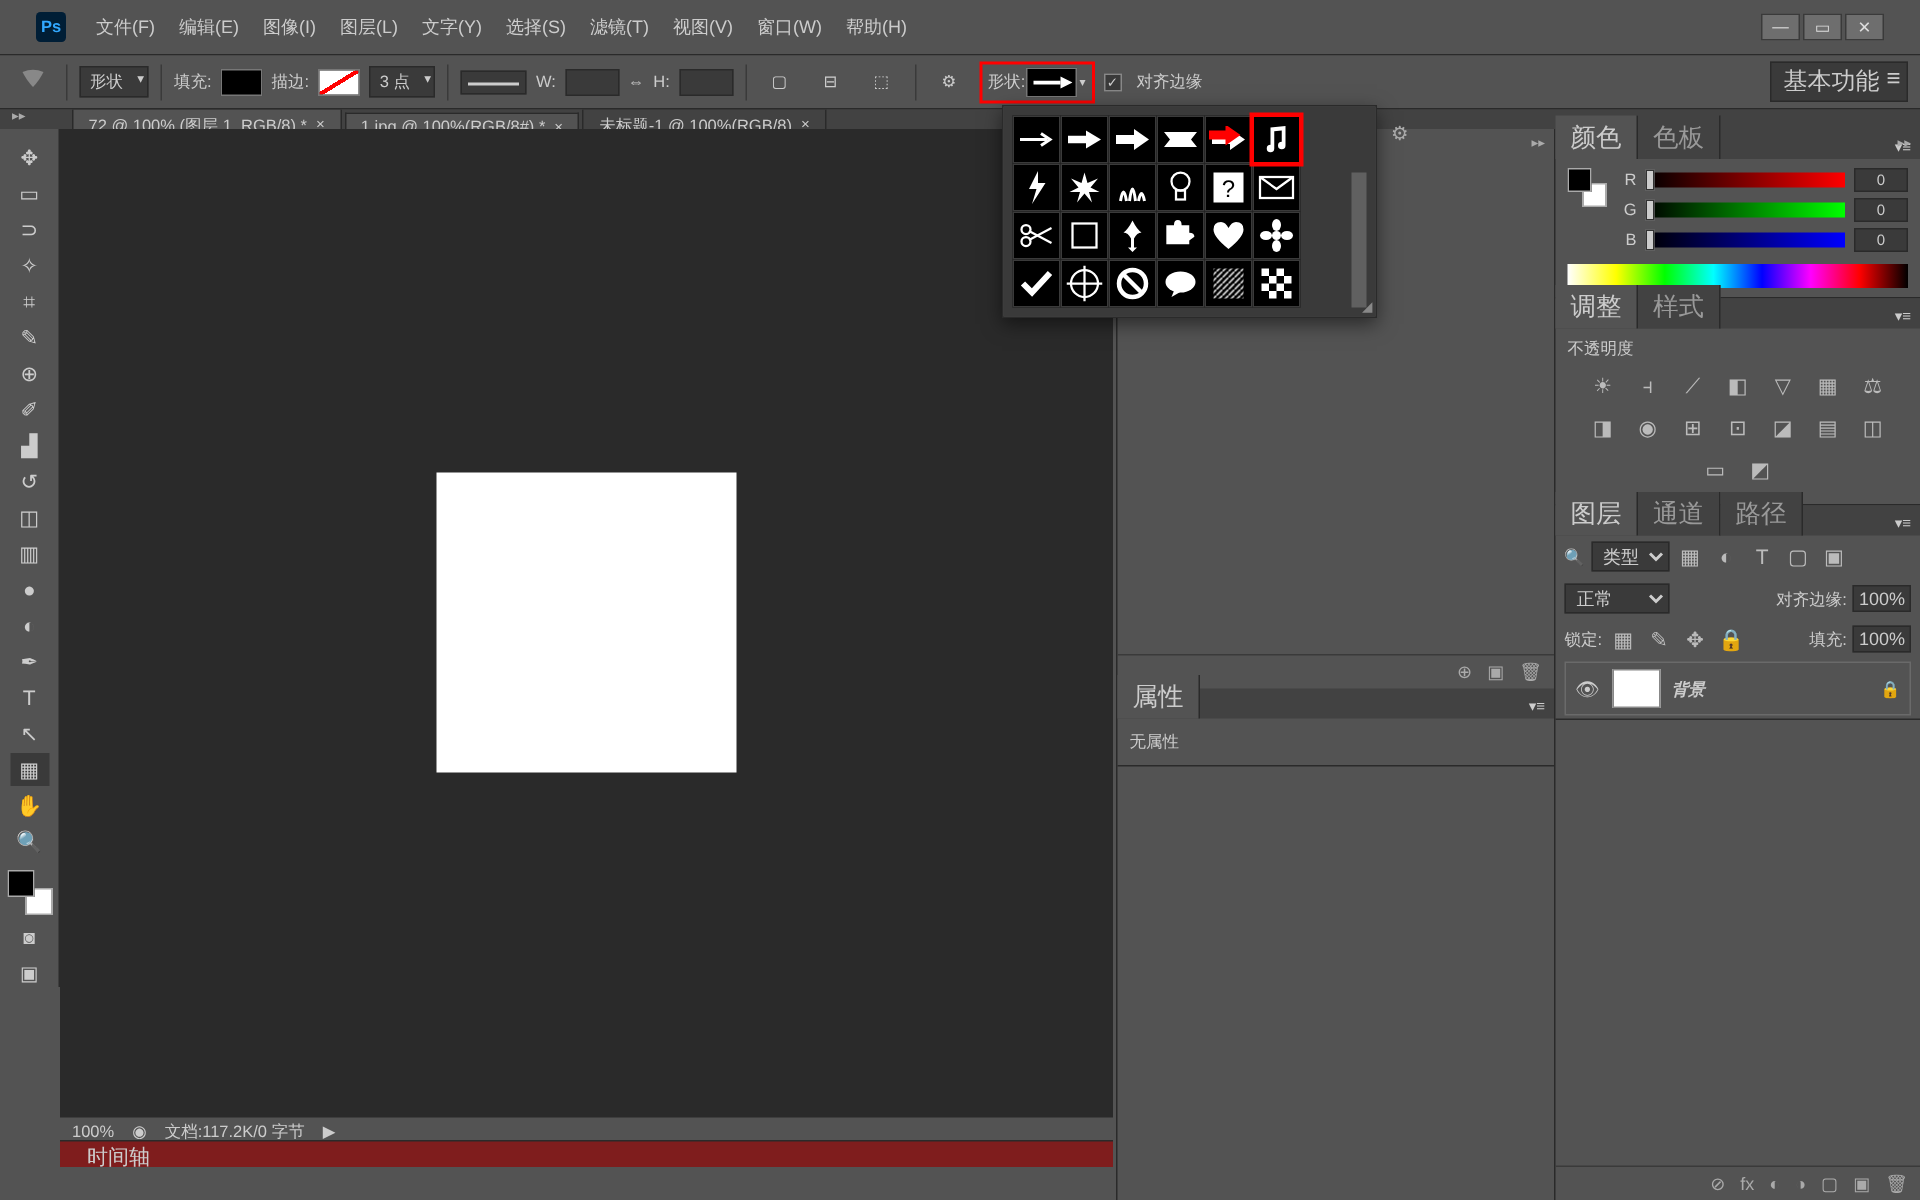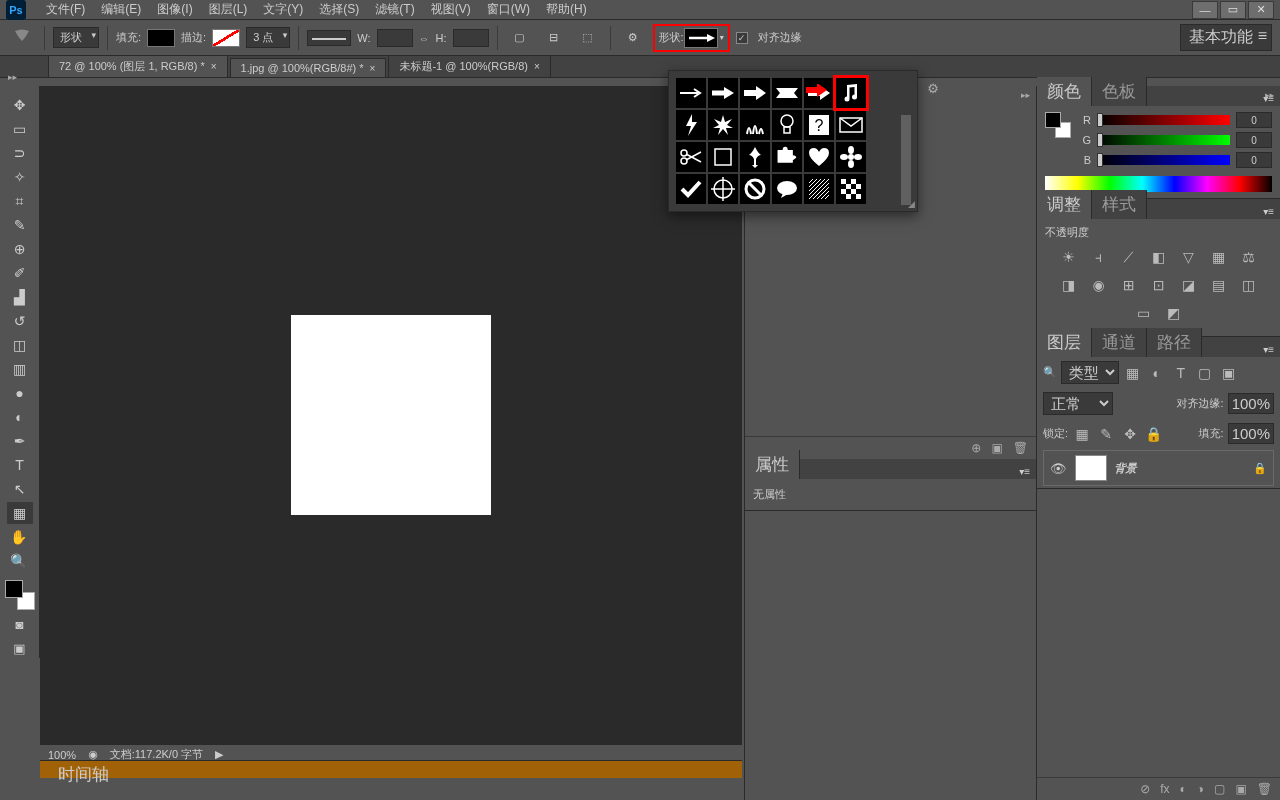--- a/index.html
+++ b/index.html
@@ -1,19 +1,19 @@
 <!DOCTYPE html>
 <html><head>
 <meta charset="utf-8">
 <style>
 * { margin: 0; padding: 0; box-sizing: border-box; font-family: "Microsoft YaHei", Arial, sans-serif; }
 body { background: #535353; color: #ccc; font-size: 11px; overflow: hidden; width: 1280px; height: 800px; position: relative; }
 
 
-.menubar { height: 20px; background: #535353; display: flex; align-items: center; padding: 0 6px; border-bottom: 1px solid #2a2a2a; }
+.menubar { height: 37px; background: #535353; display: flex; align-items: center; padding: 0 24px; border-bottom: 1px solid #2a2a2a; }
 .ps-logo { width: 20px; height: 20px; background: #001e36; color: #31a8ff; display: flex; align-items: center; justify-content: center; font-weight: bold; font-size: 11px; border-radius: 3px; margin-right: 12px; }
 .menu-item { padding: 0 8px; cursor: pointer; font-size: 12px; }
 .window-controls { margin-left: auto; display: flex; gap: 2px; }
 .win-btn { width: 26px; height: 18px; background: #6e6e6e; border: 1px solid #3a3a3a; display: flex; align-items: center; justify-content: center; color: #ddd; font-size: 11px; cursor: pointer; }
 
 
 .options-bar { height: 36px; background: #535353; display: flex; align-items: center; padding: 0 8px; border-bottom: 1px solid #2a2a2a; gap: 6px; position: relative; }
 .opt-icon { width: 28px; height: 24px; display: flex; align-items: center; justify-content: center; }
 .opt-sep { width: 1px; height: 24px; background: #3a3a3a; margin: 0 2px; }
 .opt-dropdown { background: #3a3a3a; border: 1px solid #2a2a2a; padding: 2px 16px 2px 6px; position: relative; font-size: 11px; }
@@ -44,21 +44,21 @@
 .color-swatches { position: relative; width: 30px; height: 30px; margin-top: 6px; }
 .fg-swatch { position: absolute; width: 18px; height: 18px; background: #000; border: 1px solid #aaa; top: 0; left: 0; z-index: 2;}
 .bg-swatch { position: absolute; width: 18px; height: 18px; background: #fff; border: 1px solid #aaa; bottom: 0; right: 0; }
 .mode-btn { width: 26px; height: 20px; margin-top: 4px; display: flex; align-items: center; justify-content: center; font-size: 13px; }
 
 
 .canvas-area { position: absolute; left: 40px; top: 86px; right: 538px; bottom: 22px; background: #424242; }
 .canvas-inner { position: absolute; left: 0; top: 0; right: 0; bottom: 34px; background: #2a2a2a; display: flex; align-items: center; justify-content: center; }
 .white-canvas { width: 200px; height: 200px; background: #fff; }
 .status-bar { position: absolute; bottom: 14px; left: 0; right: 0; height: 20px; background: #535353; display: flex; align-items: center; padding: 0 8px; gap: 12px; font-size: 11px; border-top: 1px solid #2a2a2a;}
-.timeline-bar { position: absolute; bottom: 0; left: 0; right: 0; height: 18px; background: #a16207; padding: 2px 18px; font-size: 17px; border-top: 1px solid #2a2a2a;}
+.timeline-bar { position: absolute; bottom: 0; left: 0; right: 0; height: 18px; background: #7f1d1d; padding: 2px 18px; font-size: 14px; border-top: 1px solid #2a2a2a;}
 
 
 .shape-picker { position: absolute; left: 668px; top: 70px; width: 250px; background: #535353; border: 1px solid #2a2a2a; box-shadow: 0 4px 12px rgba(0,0,0,0.5); z-index: 100; }
 .shape-grid { display: grid; grid-template-columns: repeat(6, 32px); gap: 0; padding: 6px; background: #3a3a3a; }
 .shape-cell { width: 32px; height: 32px; background: #000; display: flex; align-items: center; justify-content: center; color: #fff; font-size: 16px; border: 1px solid #3a3a3a; cursor: pointer; position: relative;}
 .shape-cell.highlighted { outline: 3px solid #f00; outline-offset: -1px; z-index: 5;}
 .picker-gear { position: absolute; right: -22px; top: 10px; font-size: 13px; color: #aaa; }
 .picker-scroll { position: absolute; right: 6px; top: 44px; width: 10px; height: 90px; background: #606060; }
 .picker-resize { position: absolute; right: 2px; bottom: 2px; font-size: 9px; color: #888;}
 
@@ -80,21 +80,21 @@
 .slider-thumb { position: absolute; left: 0; top: -2px; width: 6px; height: 14px; background: #ccc; border: 1px solid #333; }
 .color-val { width: 36px; height: 16px; background: #3a3a3a; border: 1px solid #2a2a2a; font-size: 10px; display: flex; align-items: center; justify-content: center;}
 .spectrum { height: 16px; background: linear-gradient(to right, #fff, #ff0, #0f0, #0ff, #00f, #f0f, #f00, #000); margin-top: 4px;}
 .fg-bg-mini { position: relative; width: 26px; height: 26px; }
 .fg-bg-mini .f { position: absolute; width: 16px; height: 16px; background: #000; border: 1px solid #aaa; top: 0; left: 0; z-index:2;}
 .fg-bg-mini .b { position: absolute; width: 16px; height: 16px; background: #fff; border: 1px solid #aaa; bottom: 0; right: 0; }
 .adj-icons { display: flex; flex-wrap: wrap; gap: 10px; padding: 8px; justify-content: center;}
 .adj-icon { width: 20px; height: 18px; display: flex; align-items: center; justify-content: center; font-size: 14px; color: #bbb; cursor: pointer;}
 .props-body { padding: 8px; font-size: 11px; }
 .layers-controls { display: flex; gap: 4px; padding: 4px 6px; align-items: center; font-size: 11px;}
-.layers-controls select, .mini-input { background: #3a3a3a; border: 1px solid #2a2a2a; color: #ccc; font-size: 15px; padding: 1px 3px; }
+.layers-controls select, .mini-input { background: #3a3a3a; border: 1px solid #2a2a2a; color: #ccc; font-size: 12px; padding: 1px 3px; }
 .layer-row { display: flex; align-items: center; padding: 4px 6px; gap: 8px; border: 1px solid #6a6a6a; margin: 2px 6px;}
 .layer-thumb { width: 32px; height: 26px; background: #fff; border: 1px solid #888; }
 .layer-name { font-style: italic; font-weight: bold; }
 .eye { font-size: 13px; }
 .lock-mini { margin-left: auto; font-size: 11px; }
 .panel-icons-row { display: flex; justify-content: flex-end; gap: 10px; padding: 4px 8px; font-size: 12px; color: #aaa; border-top: 1px solid #3a3a3a;}
 svg { display: block; }
 </style>
 </head>
 <body>

